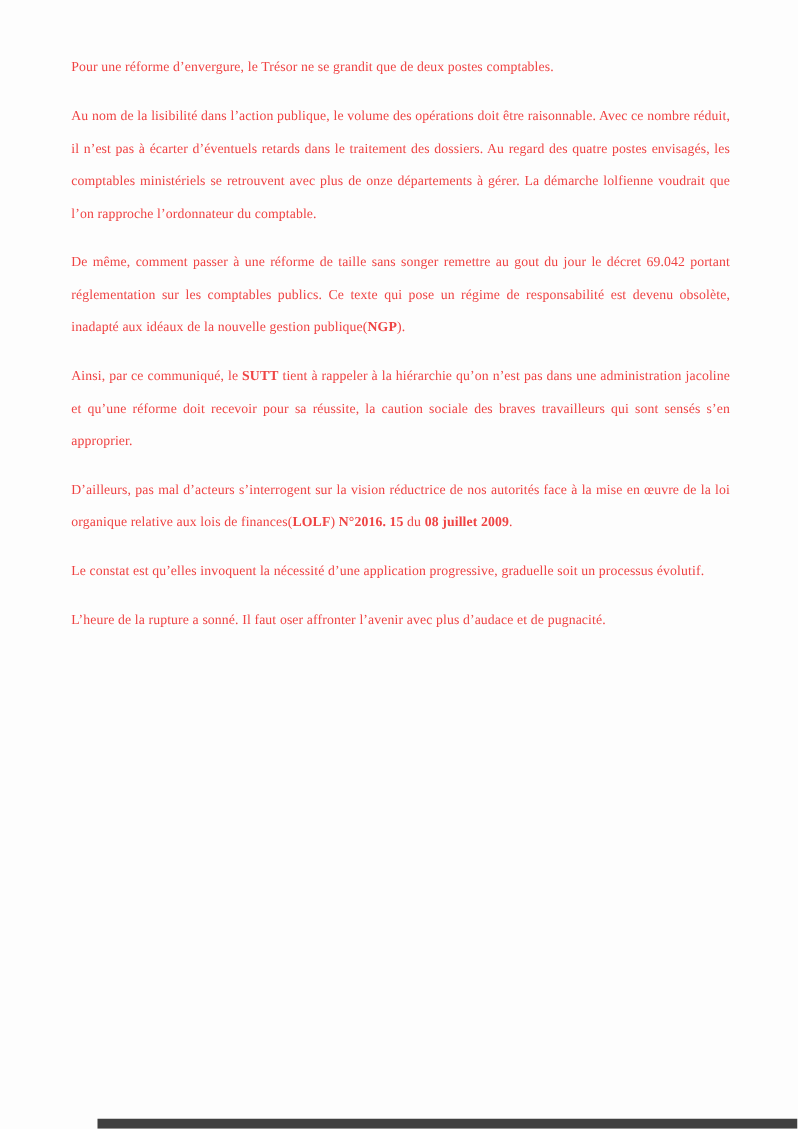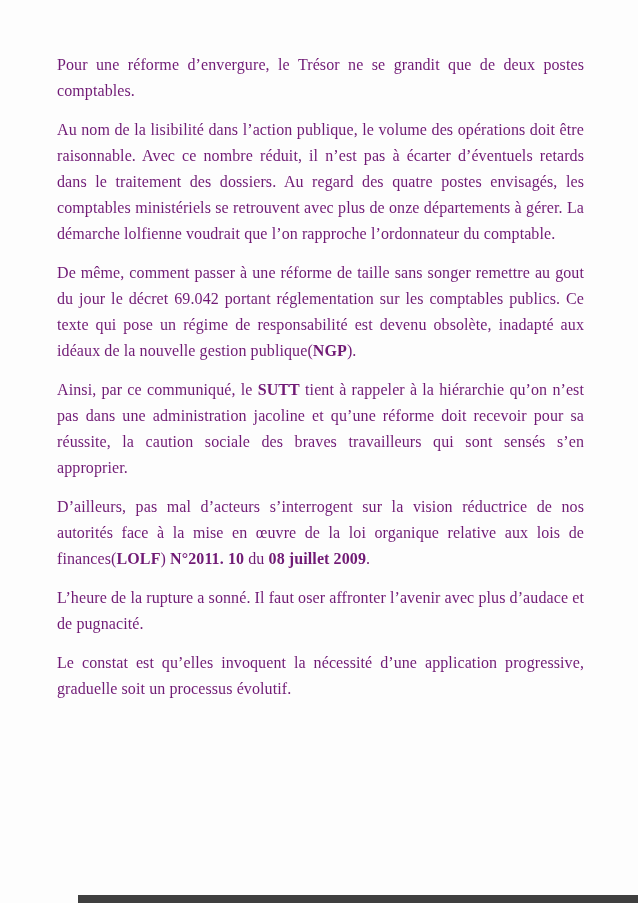--- a/index.html
+++ b/index.html
@@ -20,25 +20,25 @@
   }
   .text-block {
     position: absolute;
     left: 57px;
     top: 40px;
     width: 527px;
     filter: blur(0.25px);
   }
   .para {
     font-family: "Liberation Serif", "DejaVu Serif", serif;
-    font-size: 16px;
+    font-size: 11px;
     line-height: 26px;
-    color: #701a75;
+    color: #ef4444;
     text-align: justify;
-    margin: 12px 0 13px 0;
+    margin: 1px 0 13px 0;
     letter-spacing: 0.1px;
   }
   .para .bold {
     font-weight: bold;
   }
   .scan-bar {
     position: absolute;
     left: 78px;
     right: 0;
     bottom: 0;
@@ -48,18 +48,18 @@
 </style>
 </head>
 <body style="background: rgb(253, 253, 253);">
 
 <main class="page">
   <section class="text-block" id="text-block" style="color: rgb(31, 31, 31);">
       <p class="para"><span>Pour une réforme d’envergure, le Trésor ne se grandit que de deux postes comptables.</span></p>
       <p class="para"><span>Au nom de la lisibilité dans l’action publique, le volume des opérations doit être raisonnable. Avec ce nombre réduit, il n’est pas à écarter d’éventuels retards dans le traitement des dossiers. Au regard des quatre postes envisagés, les comptables ministériels se retrouvent avec plus de onze départements à gérer. La démarche lolfienne voudrait que l’on rapproche l’ordonnateur du comptable.</span></p>
       <p class="para"><span>De même, comment passer à une réforme de taille sans songer remettre au gout du jour le décret 69.042 portant réglementation sur les comptables publics. Ce texte qui pose un régime de responsabilité est devenu obsolète, inadapté aux idéaux de la nouvelle gestion publique(</span><span class="bold">NGP</span><span>).</span></p>
       <p class="para"><span>Ainsi, par ce communiqué, le </span><span class="bold">SUTT</span><span> tient à rappeler à la hiérarchie qu’on n’est pas dans une administration jacoline et qu’une réforme doit recevoir pour sa réussite, la caution sociale des braves travailleurs qui sont sensés s’en approprier.</span></p>
-      <p class="para"><span>D’ailleurs, pas mal d’acteurs s’interrogent sur la vision réductrice de nos autorités face à la mise en œuvre de la loi organique relative aux lois de finances(</span><span class="bold">LOLF</span><span>) </span><span class="bold">N°2011. 10</span><span> du </span><span class="bold">08 juillet 2009</span><span>.</span></p>
+      <p class="para"><span>D’ailleurs, pas mal d’acteurs s’interrogent sur la vision réductrice de nos autorités face à la mise en œuvre de la loi organique relative aux lois de finances(</span><span class="bold">LOLF</span><span>) </span><span class="bold">N°2016. 15</span><span> du </span><span class="bold">08 juillet 2009</span><span>.</span></p>
+      <p class="para"><span>Le constat est qu’elles invoquent la nécessité d’une application progressive, graduelle soit un processus évolutif.</span></p>
       <p class="para"><span>L’heure de la rupture a sonné. Il faut oser affronter l’avenir avec plus d’audace et de pugnacité.</span></p>
-      <p class="para"><span>Le constat est qu’elles invoquent la nécessité d’une application progressive, graduelle soit un processus évolutif.</span></p>
     </section>
   <div class="scan-bar" style="background: rgb(63, 63, 63);"></div>
 </main>
 
 </body></html>

